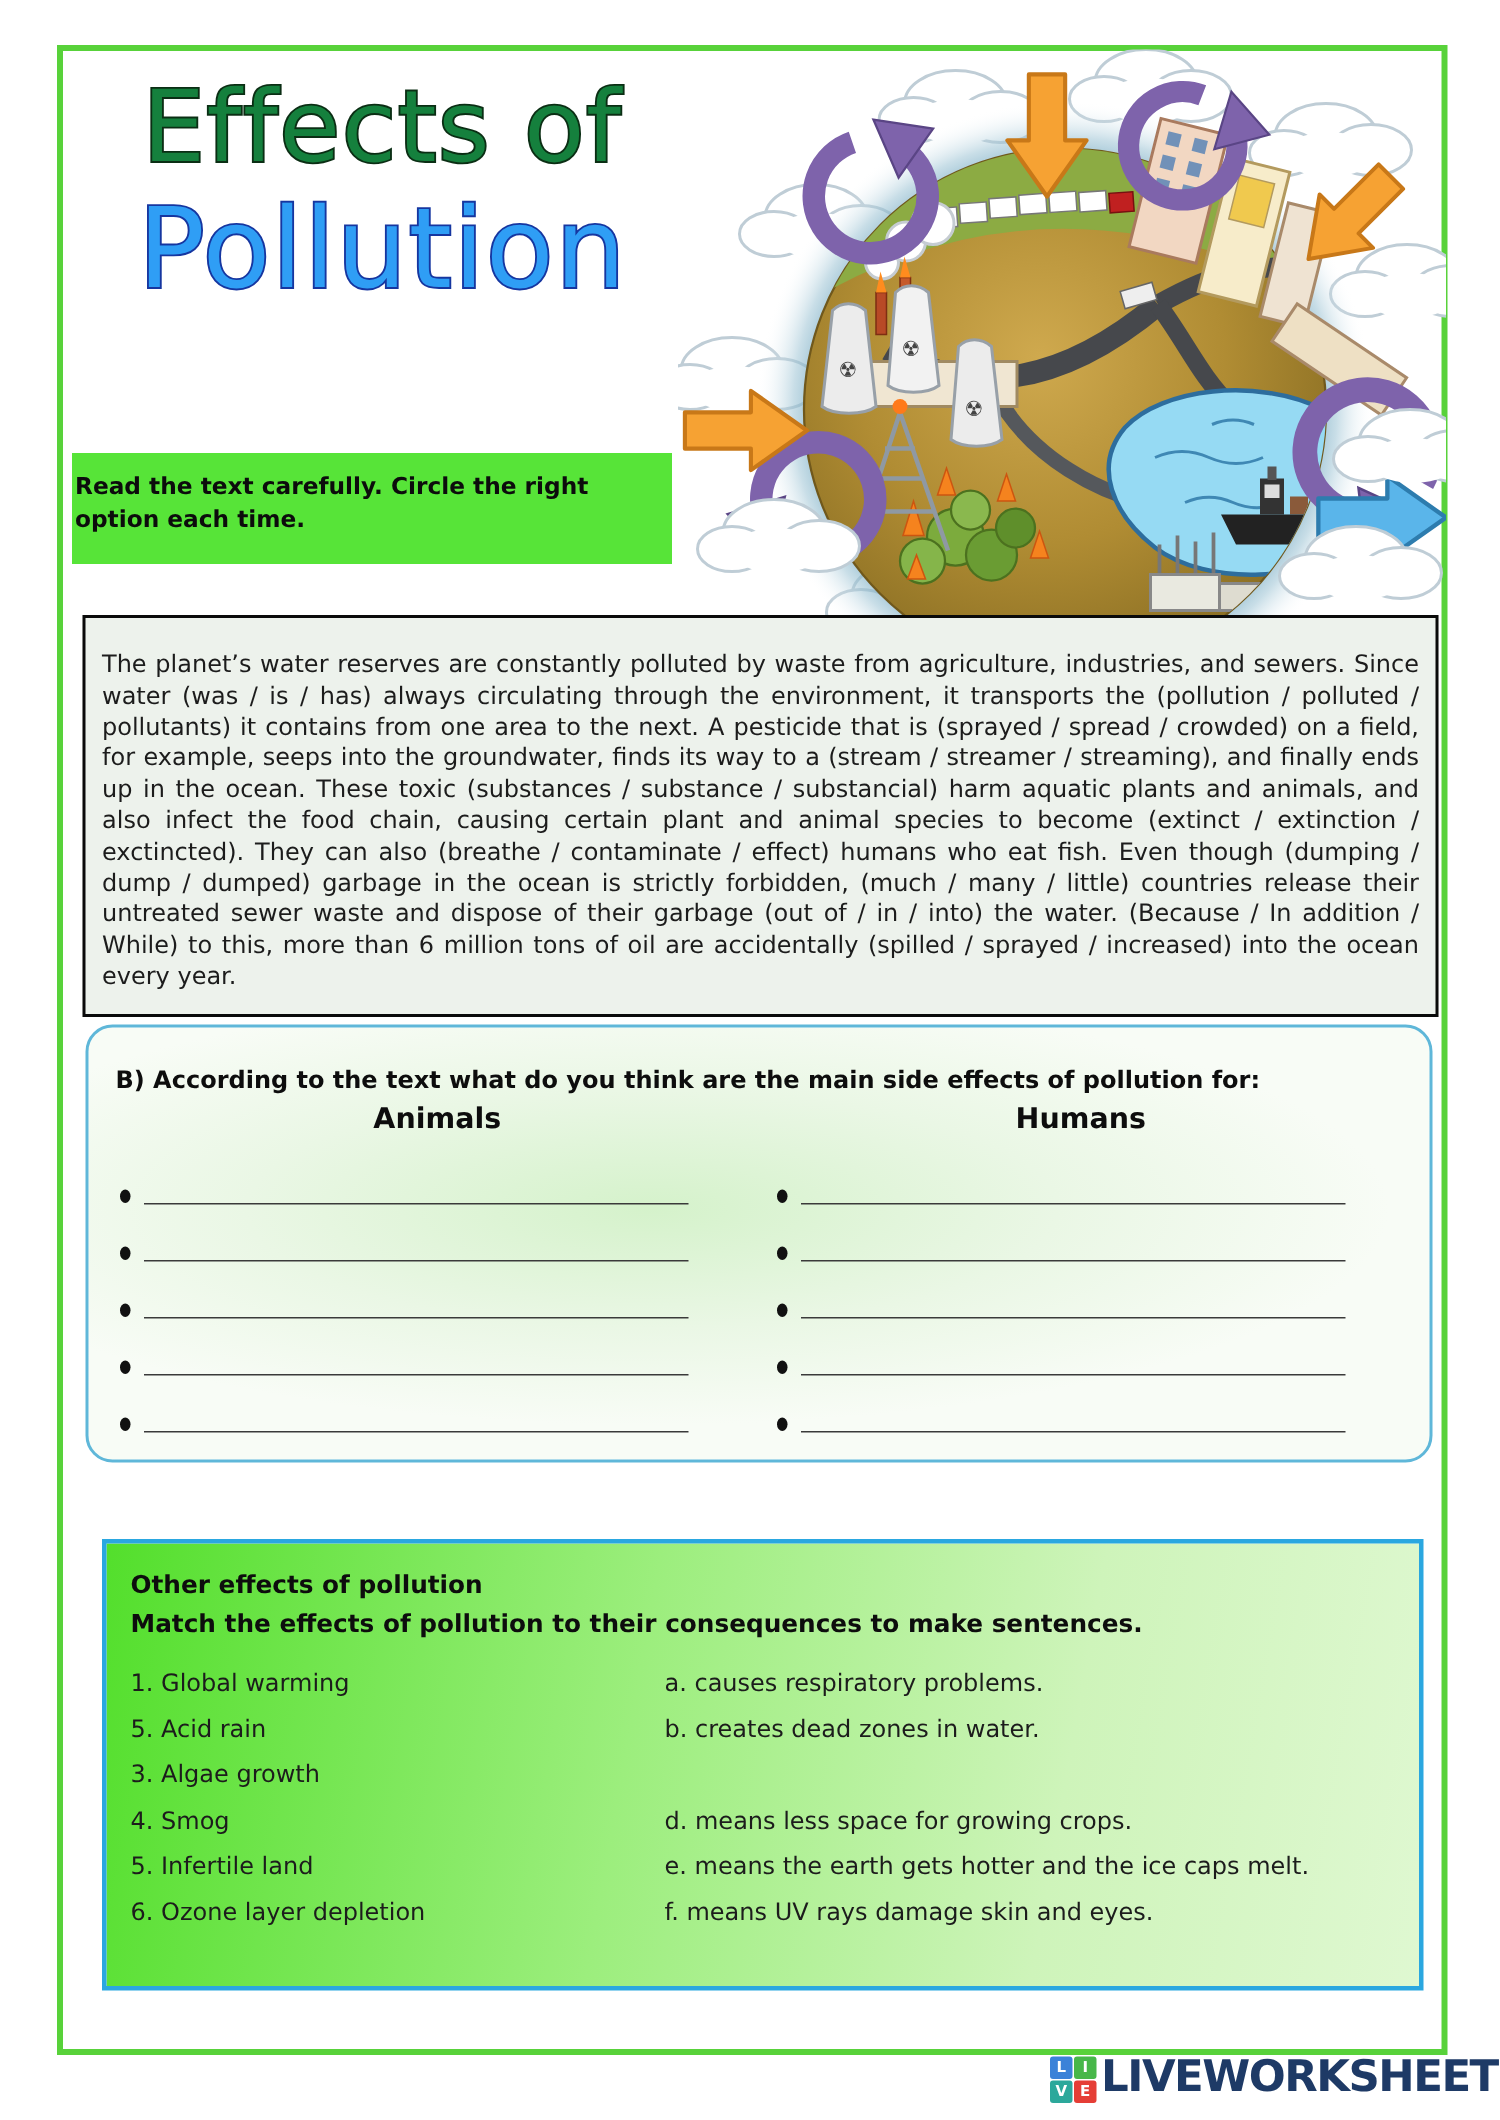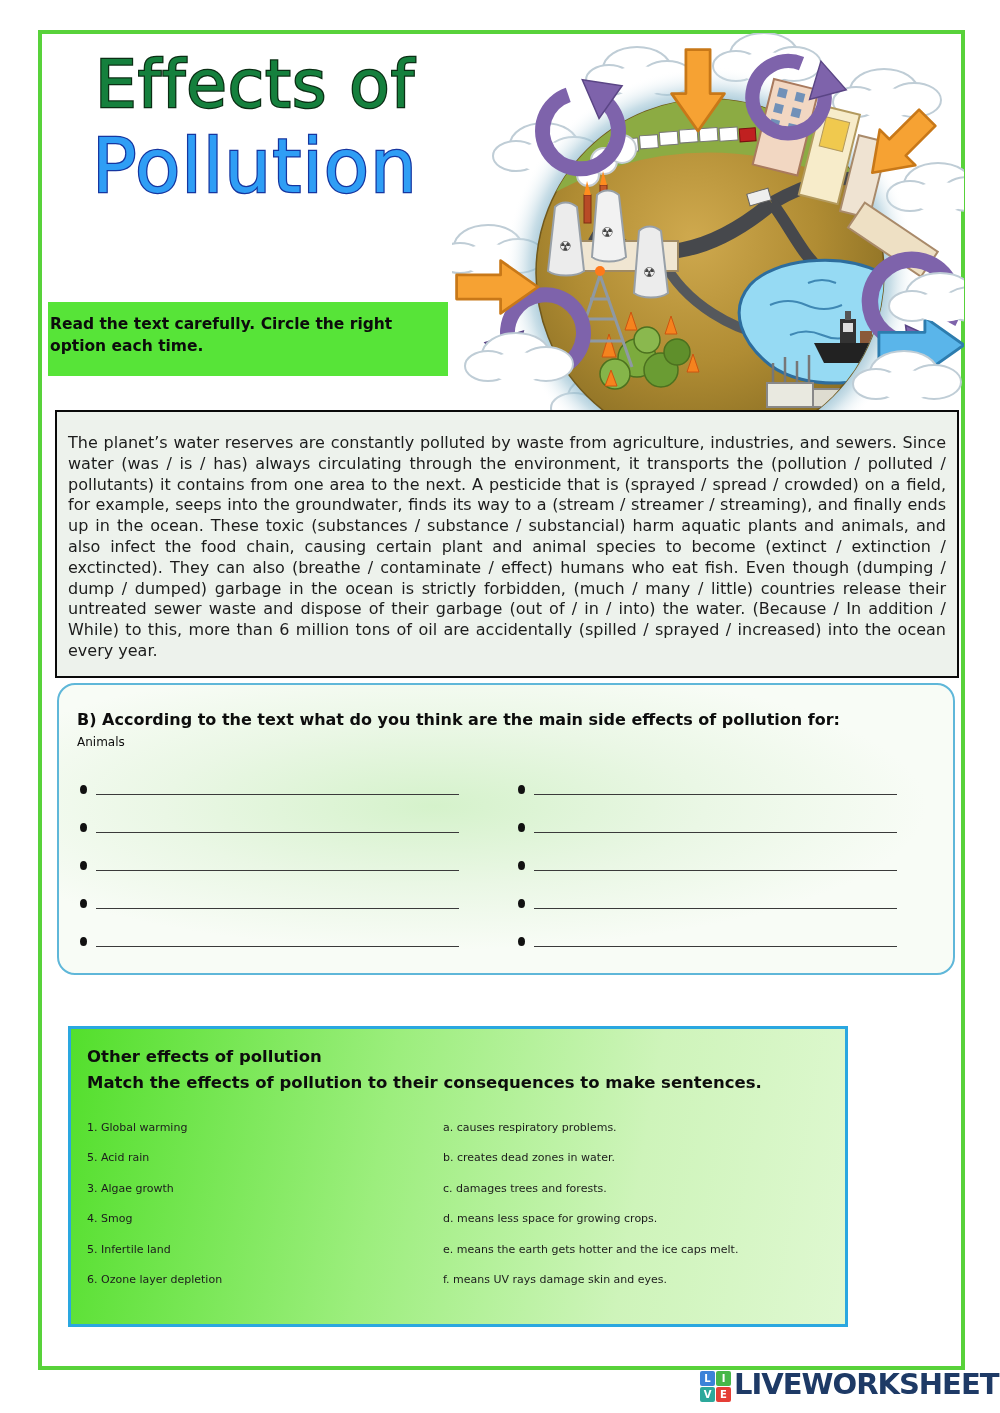--- a/index.html
+++ b/index.html
@@ -20,35 +20,35 @@
   
   .passage-box{position:absolute;left:55px;top:410px;width:904px;height:268px;
        background:#edf2ec;border:2px solid #0a0a0a;box-sizing:border-box;
        padding:21px 11px;font-size:16px;line-height:20.8px;text-align:justify;color:#1c1c1c;}
   
   .b-box{position:absolute;left:57px;top:683px;width:898px;height:292px;box-sizing:border-box;
        border:2px solid #5fb7d9;border-radius:18px;padding:25px 18px;
        background:radial-gradient(ellipse 55% 50% at 42% 42%, #d5f2cb 0%, #eaf7e5 55%, #f8fcf6 100%);}
   .b-heading{font-size:16px;font-weight:bold;color:#0d0d0d;}
   .b-cols{display:flex;margin-top:6px;}
-  .b-col-h{flex:1;font-size:12px;font-weight:normal;color:#0d0d0d;}
+  .b-col-h{flex:1;text-align:center;font-size:19px;font-weight:bold;color:#0d0d0d;}
   .b-rows{margin-top:8px;}
   .b-row{display:flex;height:38px;align-items:flex-end;}
   .b-cell{flex:1;display:flex;align-items:flex-end;}
   .b-cell.left{padding-right:46px;}
   .b-cell.right{padding-left:10px;padding-right:38px;}
   .dot{width:7px;height:9px;border-radius:50%;background:#111;margin:0 9px 1px 3px;flex:none;}
   .ans-line{flex:1;border-bottom:1.6px solid #3a3a3a;height:14px;}
   
-  .match-box{position:absolute;left:68px;top:1026px;width:780px;height:301px;box-sizing:border-box;
+  .match-box{position:absolute;left:68px;top:1026px;width:881px;height:301px;box-sizing:border-box;
        border:3px solid #2aa7e0;padding:15px 16px;
        background:linear-gradient(100deg,#53df2c 0%,#9cee7d 40%,#cef4ba 72%,#dff8d1 100%);}
   .m-title,.m-sub{font-size:16.5px;font-weight:bold;color:#0d0d0d;line-height:1.55;}
   .m-rows{margin-top:17px;}
-  .m-row{display:flex;height:30.5px;align-items:center;font-size:11px;color:#1c1c1c;}
+  .m-row{display:flex;height:30.5px;align-items:flex-start;font-size:16px;color:#1c1c1c;}
   .m-effect{width:356px;flex:none;}
   .m-consequence{flex:1;}
   
   .logo{position:absolute;left:700px;top:1371px;width:31px;height:31px;display:grid;
         grid-template-columns:15px 15px;grid-template-rows:15px 15px;gap:1px;}
   .logo span{display:flex;align-items:center;justify-content:center;
         font-size:10px;font-weight:bold;color:#fff;border-radius:2px;}
   .lg-l{background:#3b82d8;} .lg-i{background:#47b749;}
   .lg-v{background:#2ca89b;} .lg-e{background:#e53e36;}
   .brand{position:absolute;left:734px;top:1367px;font-size:29px;font-weight:bold;
@@ -238,20 +238,21 @@
     <div>Read the text carefully. Circle the right</div>
     <div>option each time.</div>
   </div>
 
   <div class="passage-box">The planet’s water reserves are constantly polluted by waste from agriculture, industries, and sewers. Since water (was / is / has) always circulating through the environment, it transports the (pollution / polluted / pollutants)  it contains from one area to the next. A pesticide that is (sprayed / spread / crowded) on a field, for example, seeps into the groundwater, finds its way to a (stream / streamer / streaming), and finally ends up in the ocean. These toxic (substances / substance / substancial) harm aquatic plants and animals, and also infect the food chain, causing certain plant and animal species to become (extinct / extinction / exctincted). They can also (breathe / contaminate / effect) humans who eat fish. Even though (dumping / dump / dumped) garbage in the ocean is strictly forbidden, (much / many / little) countries release their untreated sewer waste and dispose of their garbage (out of / in / into) the water. (Because / In addition / While) to this, more than 6 million tons of oil are accidentally (spilled / sprayed / increased) into the ocean every year.</div>
 
   <div class="b-box">
     <div class="b-heading">B) According to the text what do you think are the main side effects of pollution for:</div>
     <div class="b-cols">
       <div class="b-col-h">Animals</div>
+      <div class="b-col-h">Humans</div>
     </div>
     <div class="b-rows">
       <div class="b-row">
         <div class="b-cell left">
             <span class="dot"></span>
             <span class="ans-line"></span>
           </div>
         <div class="b-cell right">
             <span class="dot"></span>
             <span class="ans-line"></span>
@@ -307,21 +308,20 @@
       <div class="m-row">
         <span class="m-effect">1. Global warming</span>
         <span class="m-consequence">a. causes respiratory problems.</span>
       </div>
       <div class="m-row">
         <span class="m-effect">5. Acid rain</span>
         <span class="m-consequence">b. creates dead zones in water.</span>
       </div>
       <div class="m-row">
         <span class="m-effect">3. Algae growth</span>
-        <span class="m-consequence">c. damages trees and forests.</span>
       </div>
       <div class="m-row">
         <span class="m-effect">4. Smog</span>
         <span class="m-consequence">d. means less space for growing crops.</span>
       </div>
       <div class="m-row">
         <span class="m-effect">5. Infertile land</span>
         <span class="m-consequence">e. means the earth gets hotter and the ice caps melt.</span>
       </div>
       <div class="m-row">

